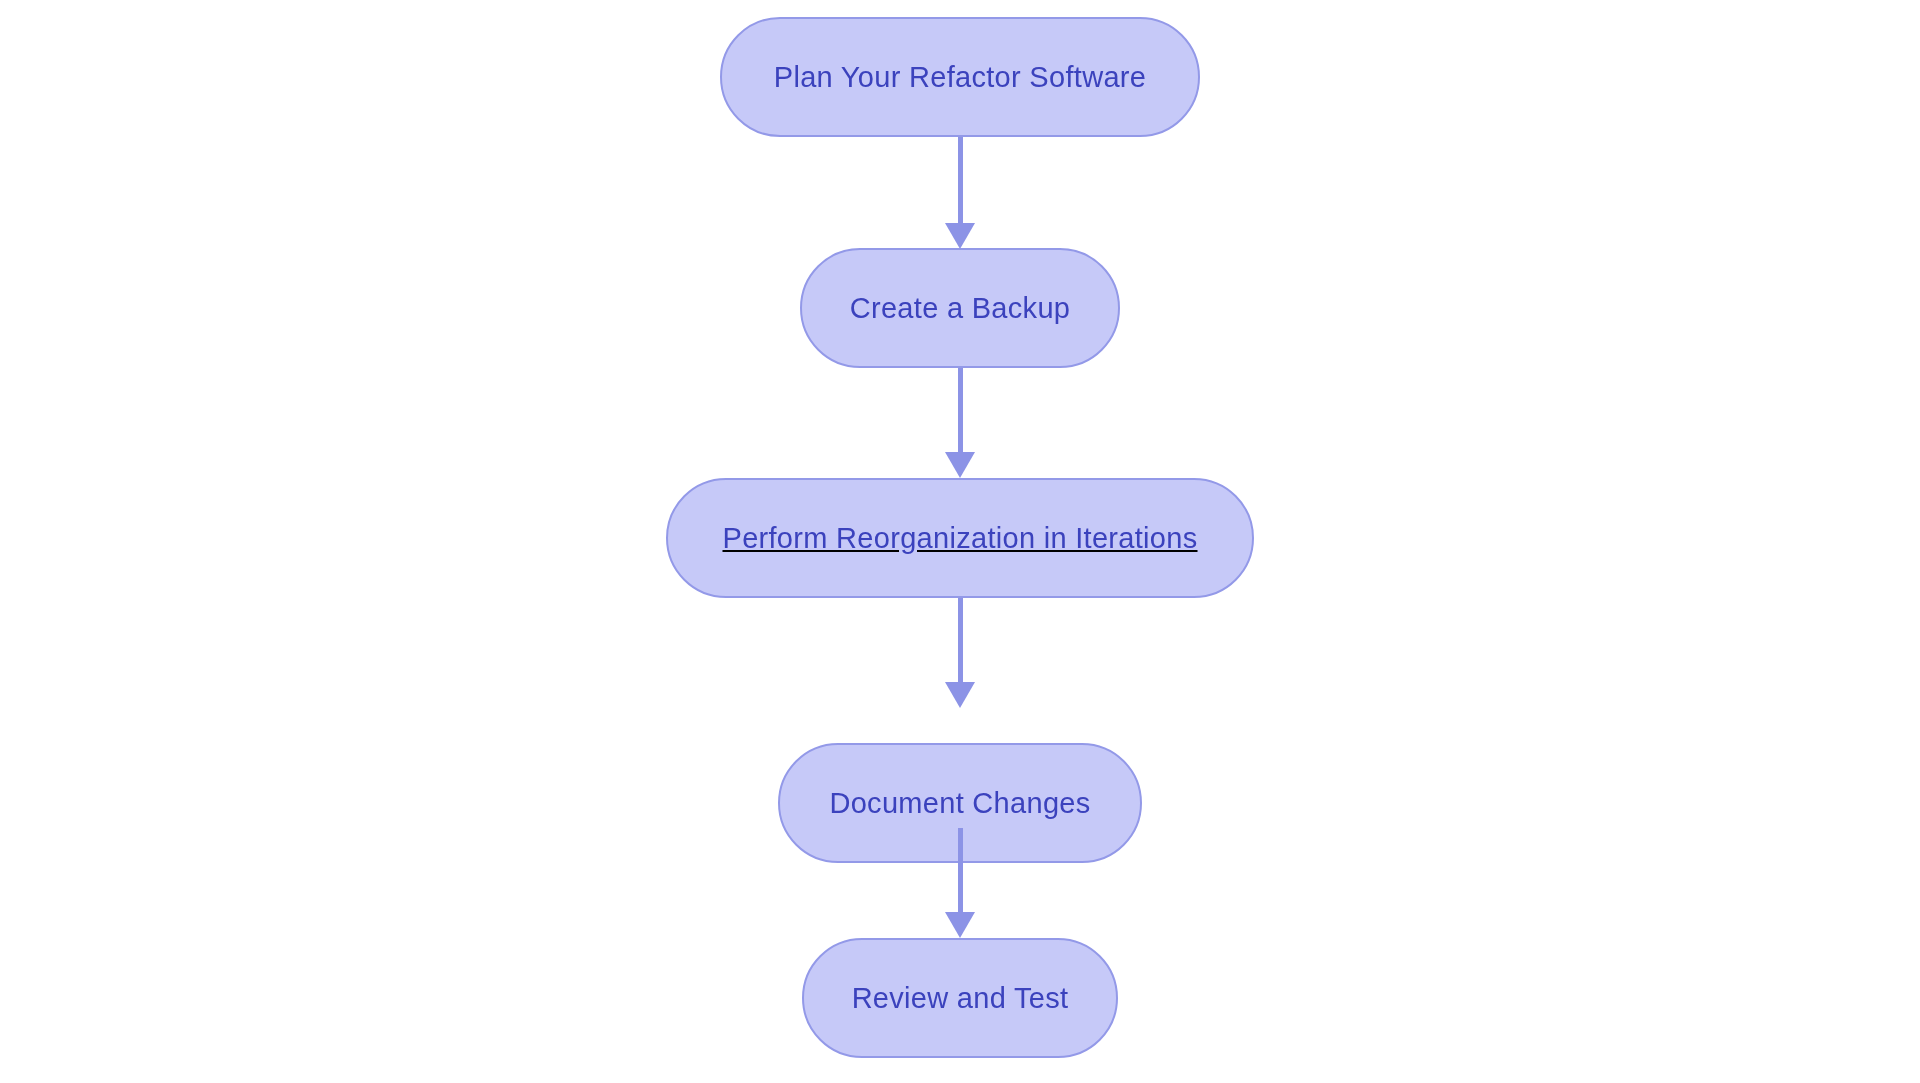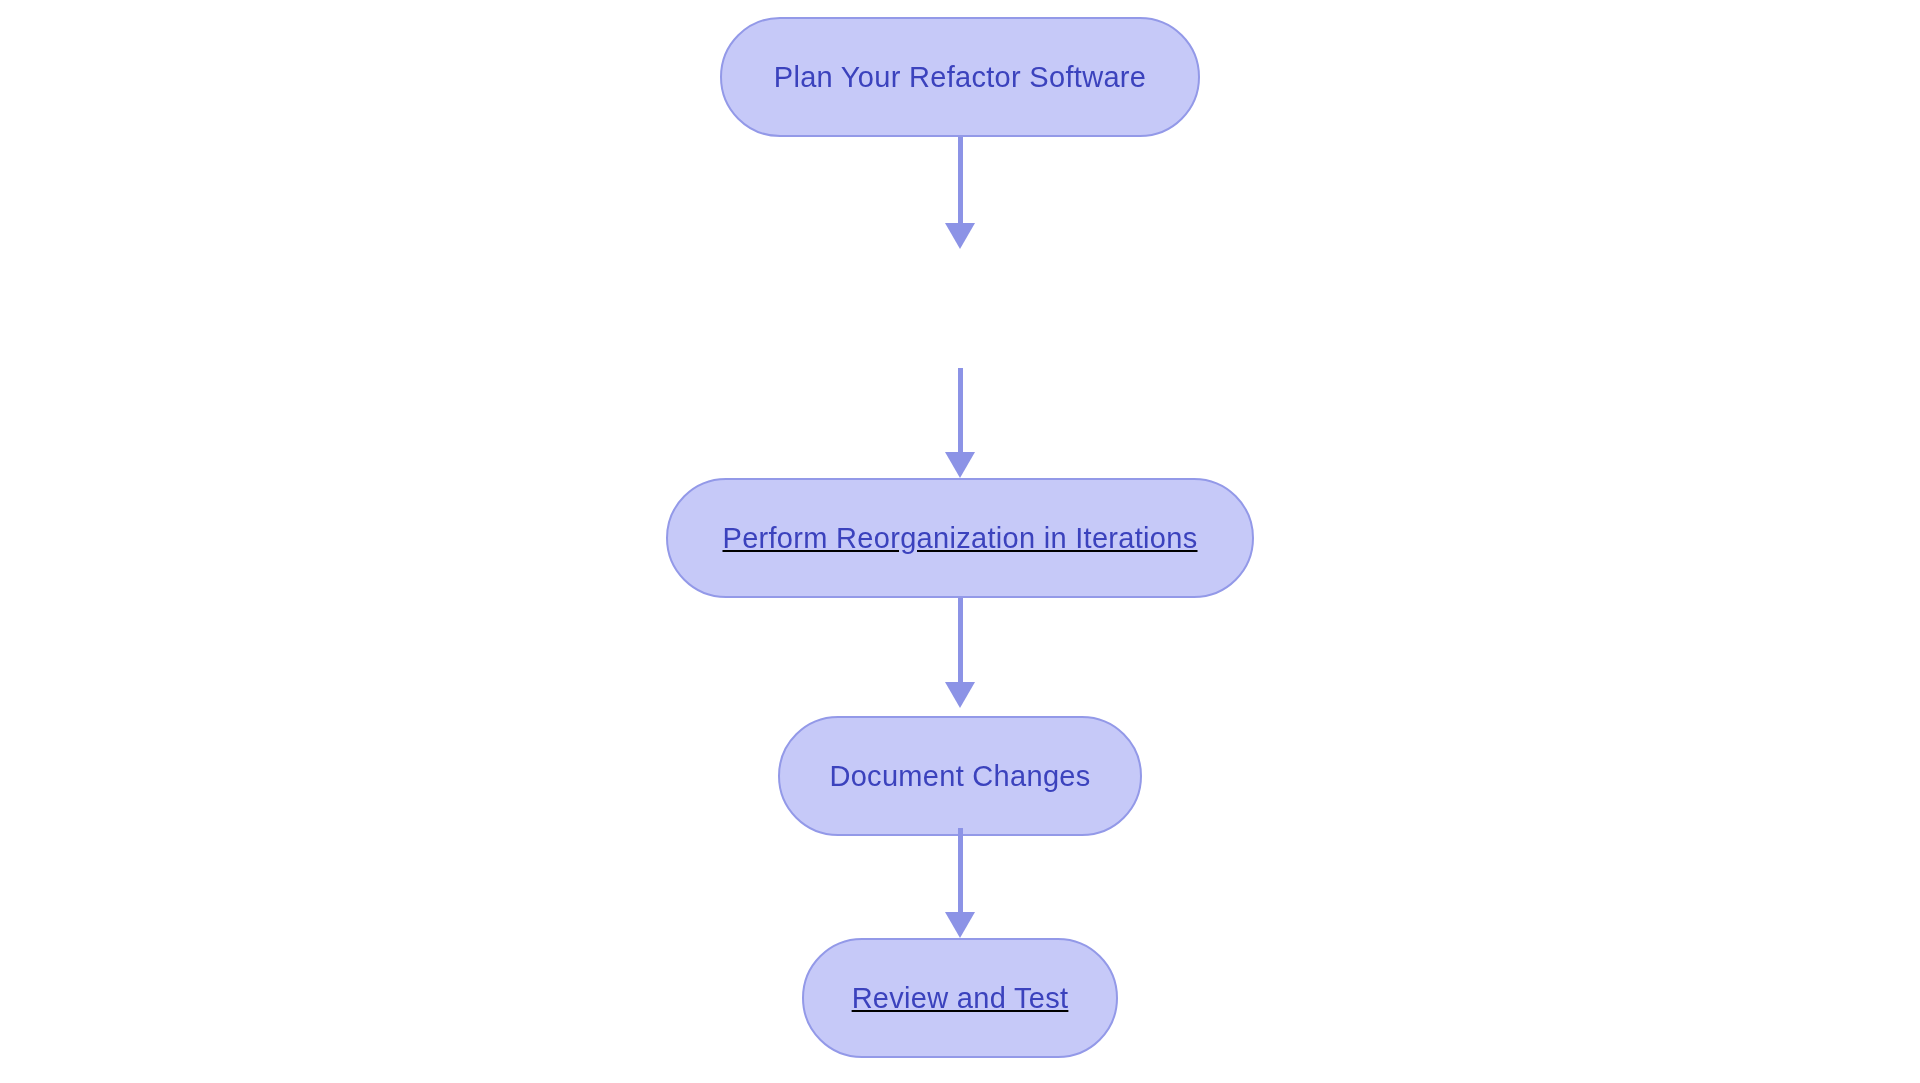--- a/index.html
+++ b/index.html
@@ -30,22 +30,22 @@
     font-weight:400;
     letter-spacing:0.3px;
     white-space:nowrap;
     text-align:center;
   }
 
   
   .n1{left:720px; top:17px;  width:480px; height:120px;}
   .n2{left:800px; top:248px; width:320px; height:120px;}
   .n3{left:666px; top:478px; width:588px; height:120px;text-decoration:underline;}
-  .n4{left:778px; top:716px; width:364px; height:120px;}
-  .n5{left:802px; top:938px; width:316px; height:120px;text-decoration:underline;}
+  .n4{left:778px; top:743px; width:364px; height:120px;}
+  .n5{left:802px; top:938px; width:316px; height:120px;}
 
   .arrow{position:absolute;left:945px;width:30px;display:flex;flex-direction:column;align-items:center;}
   .a1{top:137px;height:112px;}
   .a2{top:368px;height:110px;}
   .a3{top:598px;height:110px;}
   .a4{top:828px;height:110px;}
   .shaft{width:5px;flex:1 1 auto;background:var(--arrow);}
   .head{
     width:0;height:0;flex:0 0 auto;
     border-left:15px solid transparent;
@@ -60,20 +60,23 @@
 
   <div class="node n1">
     <span class="node-label">Plan Your Refactor Software</span>
   </div>
 
   <div class="arrow a1">
     <div class="shaft"></div>
     <div class="head"></div>
   </div>
 
+  <div class="node n2">
+    <span class="node-label">Create a Backup</span>
+  </div>
 
   <div class="arrow a2">
     <div class="shaft"></div>
     <div class="head"></div>
   </div>
 
   <div class="node n3">
     <span class="node-label">Perform Reorganization in Iterations</span>
   </div>
 

